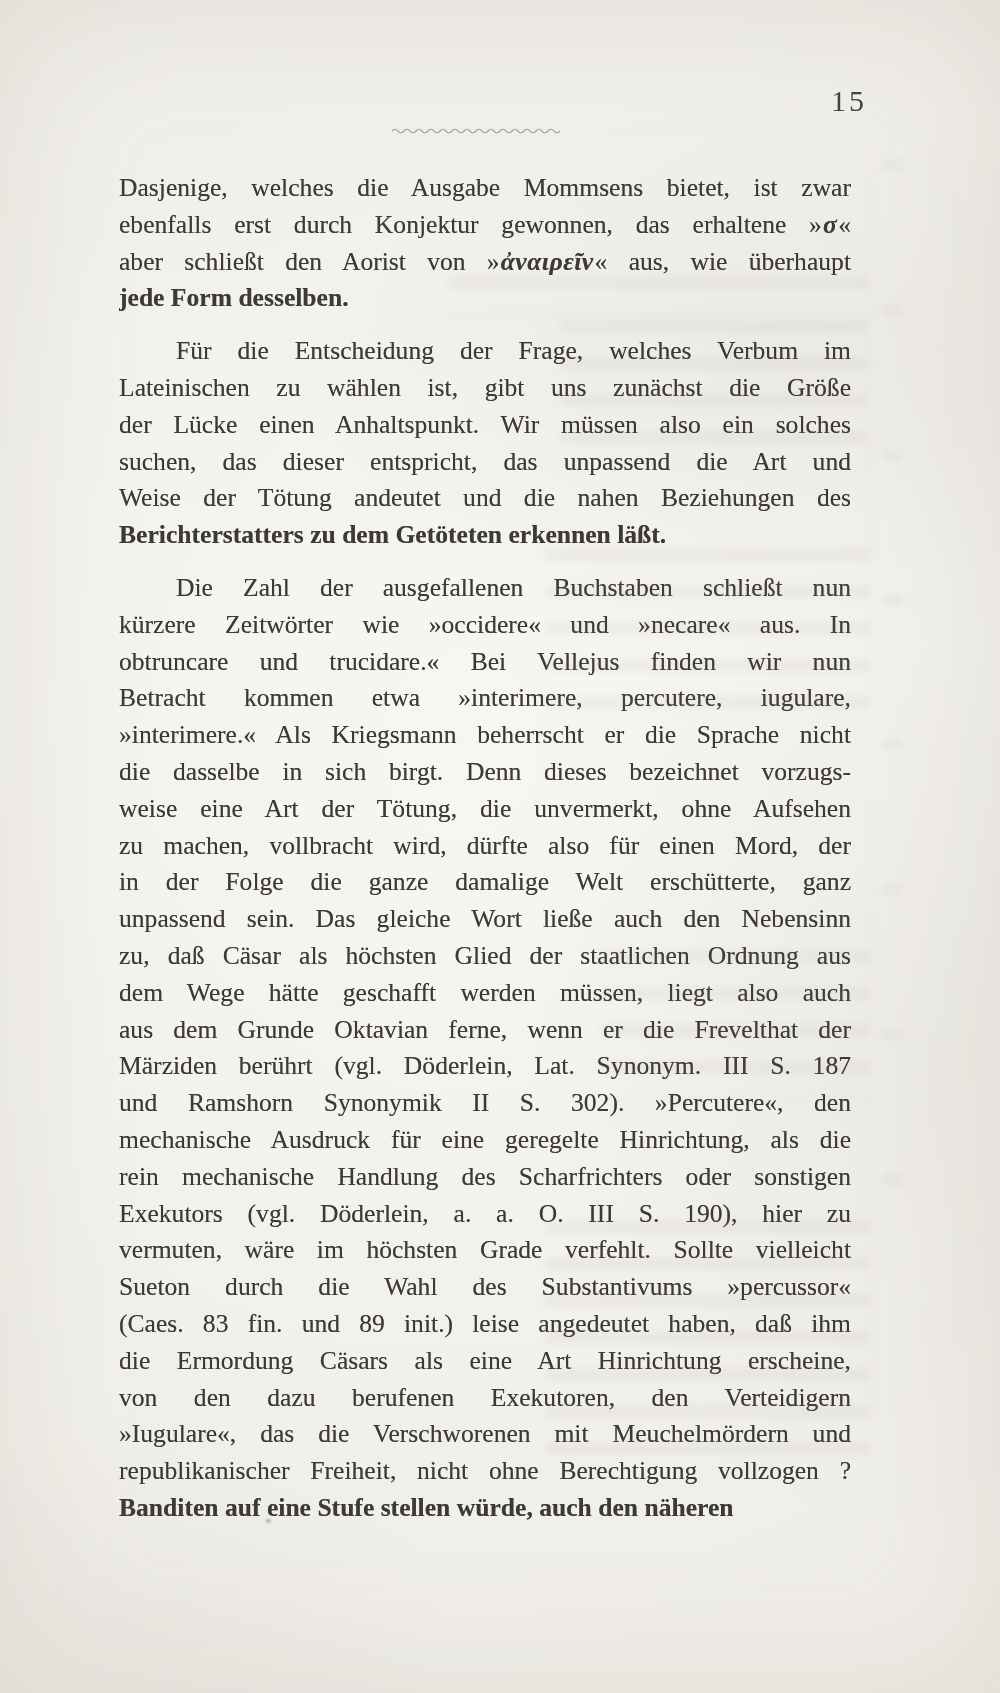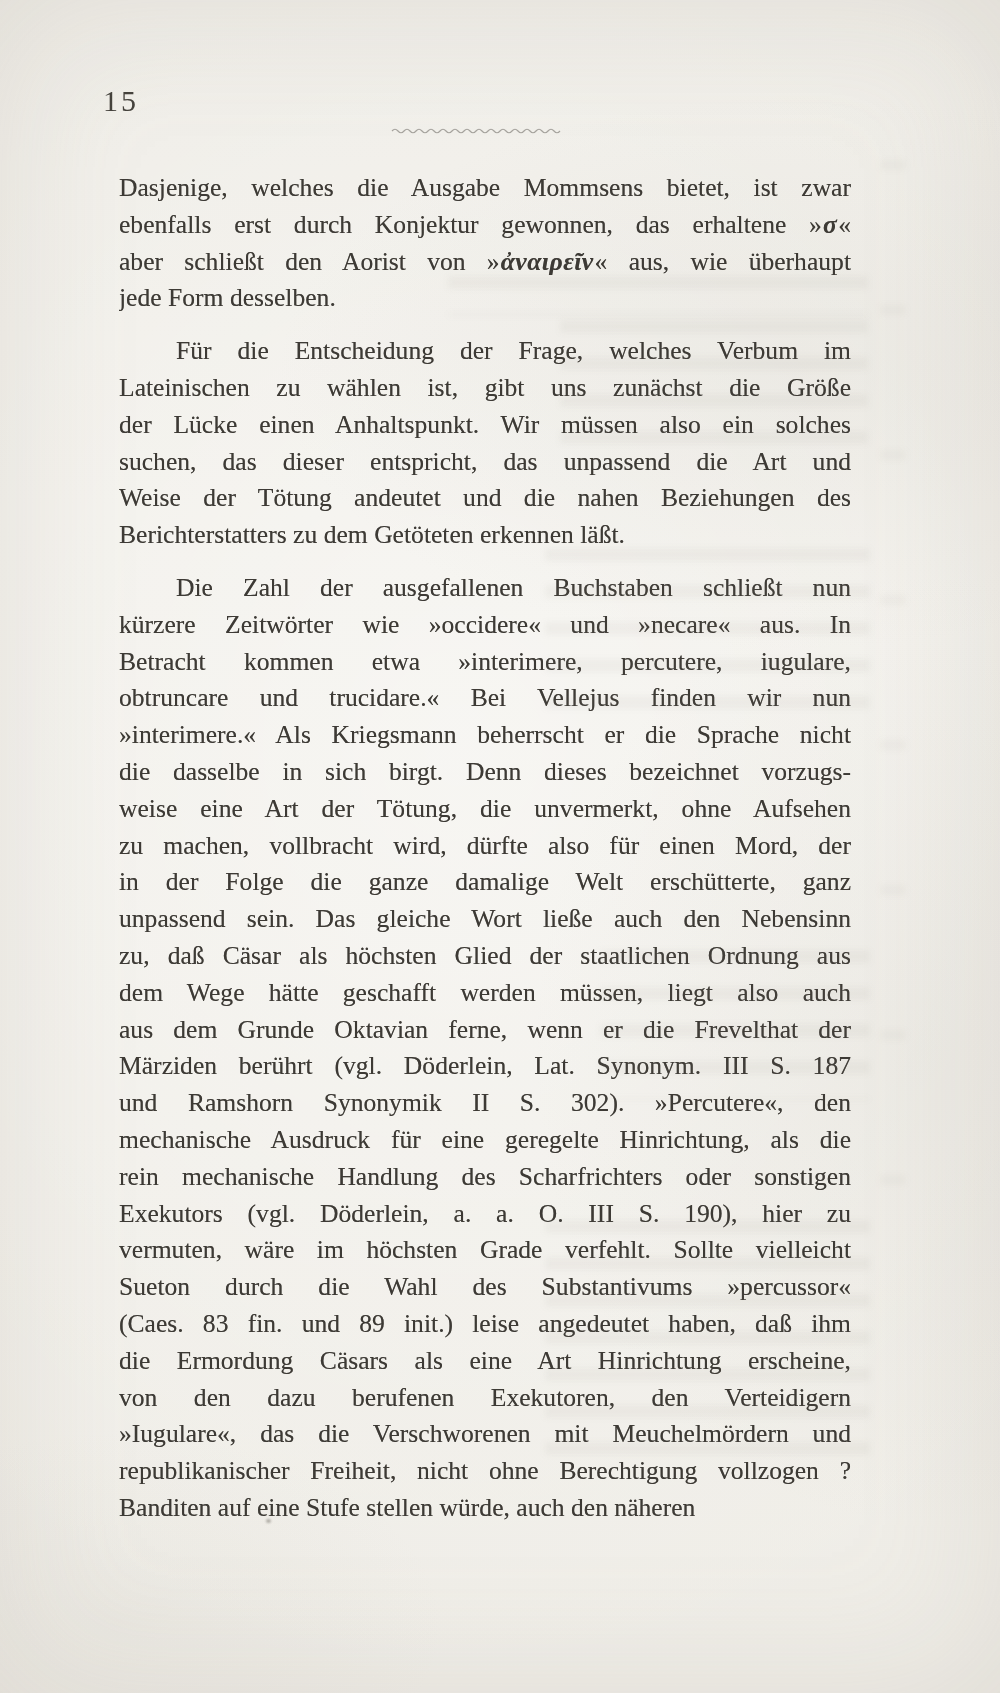--- a/index.html
+++ b/index.html
@@ -14,38 +14,38 @@
     background-image:
       radial-gradient(ellipse 850px 450px at 80% 22%, rgba(186,182,171,.13), transparent 62%),
       radial-gradient(ellipse 650px 800px at 92% 62%, rgba(182,178,166,.11), transparent 60%),
       radial-gradient(ellipse 500px 300px at 12% 96%, rgba(188,184,173,.10), transparent 65%),
       radial-gradient(ellipse 1150px 1350px at 46% 44%, rgba(255,255,255,.45), transparent 72%),
       linear-gradient(180deg,#eeece6 0%, #f1efe9 30%, #efede7 100%);
     box-shadow:inset 0 0 140px rgba(158,152,139,.18);
   }
   .page-number{
     position:absolute;left:103px;top:84px;width:764px;
-    text-align:left;font-size:30px;letter-spacing:3px;
+    text-align:right;font-size:30px;letter-spacing:3px;
     color:#45423c;
   }
   .wavy-rule{
     position:absolute;left:391px;top:126px;width:172px;height:10px;opacity:.75;
   }
   .text-body{
     position:absolute;left:103px;top:154px;width:764px;
     font-size:25.6px;line-height:36.8px;color:#3d3a35;
     text-rendering:optimizeLegibility;
   }
   .para{margin:16px;}
   .line{
     text-align:justify;text-align-last:justify;
     white-space:normal;overflow:hidden;height:36.8px;
     text-shadow:0 0 .5px rgba(61,58,53,.55);
   }
-  .line.last{text-align-last:left;}
+  .line.last{text-align-last:left;font-weight:bold;}
   .para.indent .line:first-child{text-indent:57px;}
   em.greek{font-style:italic;font-weight:bold;letter-spacing:.5px;padding:0 1px;}
   
   .ghost{
     position:absolute;pointer-events:none;
     background:repeating-linear-gradient(180deg,
       rgba(138,133,122,.13) 0 13px, rgba(138,133,122,0) 13px 37px);
     filter:blur(3px);opacity:.55;
   }
   .ghost.g1{left:448px;top:276px;width:420px;height:40px;}
@@ -83,22 +83,22 @@
         <div class="line">Für die Entscheidung der Frage, welches Verbum im</div>
         <div class="line">Lateinischen zu wählen ist, gibt uns zunächst die Größe</div>
         <div class="line">der Lücke einen Anhaltspunkt. Wir müssen also ein solches</div>
         <div class="line">suchen, das dieser entspricht, das unpassend die Art und</div>
         <div class="line">Weise der Tötung andeutet und die nahen Beziehungen des</div>
         <div class="line last">Berichterstatters zu dem Getöteten erkennen läßt.</div>
       </div>
       <div class="para indent">
         <div class="line">Die Zahl der ausgefallenen Buchstaben schließt nun</div>
         <div class="line">kürzere Zeitwörter wie »occidere« und »necare« aus. In</div>
+        <div class="line">obtruncare und trucidare.« Bei Vellejus finden wir nun</div>
         <div class="line">Betracht kommen etwa »interimere, percutere, iugulare,</div>
-        <div class="line">obtruncare und trucidare.« Bei Vellejus finden wir nun</div>
         <div class="line">»interimere.« Als Kriegsmann beherrscht er die Sprache nicht</div>
         <div class="line">die dasselbe in sich birgt. Denn dieses bezeichnet vorzugs-</div>
         <div class="line">weise eine Art der Tötung, die unvermerkt, ohne Aufsehen</div>
         <div class="line">zu machen, vollbracht wird, dürfte also für einen Mord, der</div>
         <div class="line">in der Folge die ganze damalige Welt erschütterte, ganz</div>
         <div class="line">unpassend sein. Das gleiche Wort ließe auch den Nebensinn</div>
         <div class="line">zu, daß Cäsar als höchsten Glied der staatlichen Ordnung aus</div>
         <div class="line">dem Wege hätte geschafft werden müssen, liegt also auch</div>
         <div class="line">aus dem Grunde Oktavian ferne, wenn er die Frevelthat der</div>
         <div class="line">Märziden berührt (vgl. Döderlein, Lat. Synonym. III S. 187</div>

